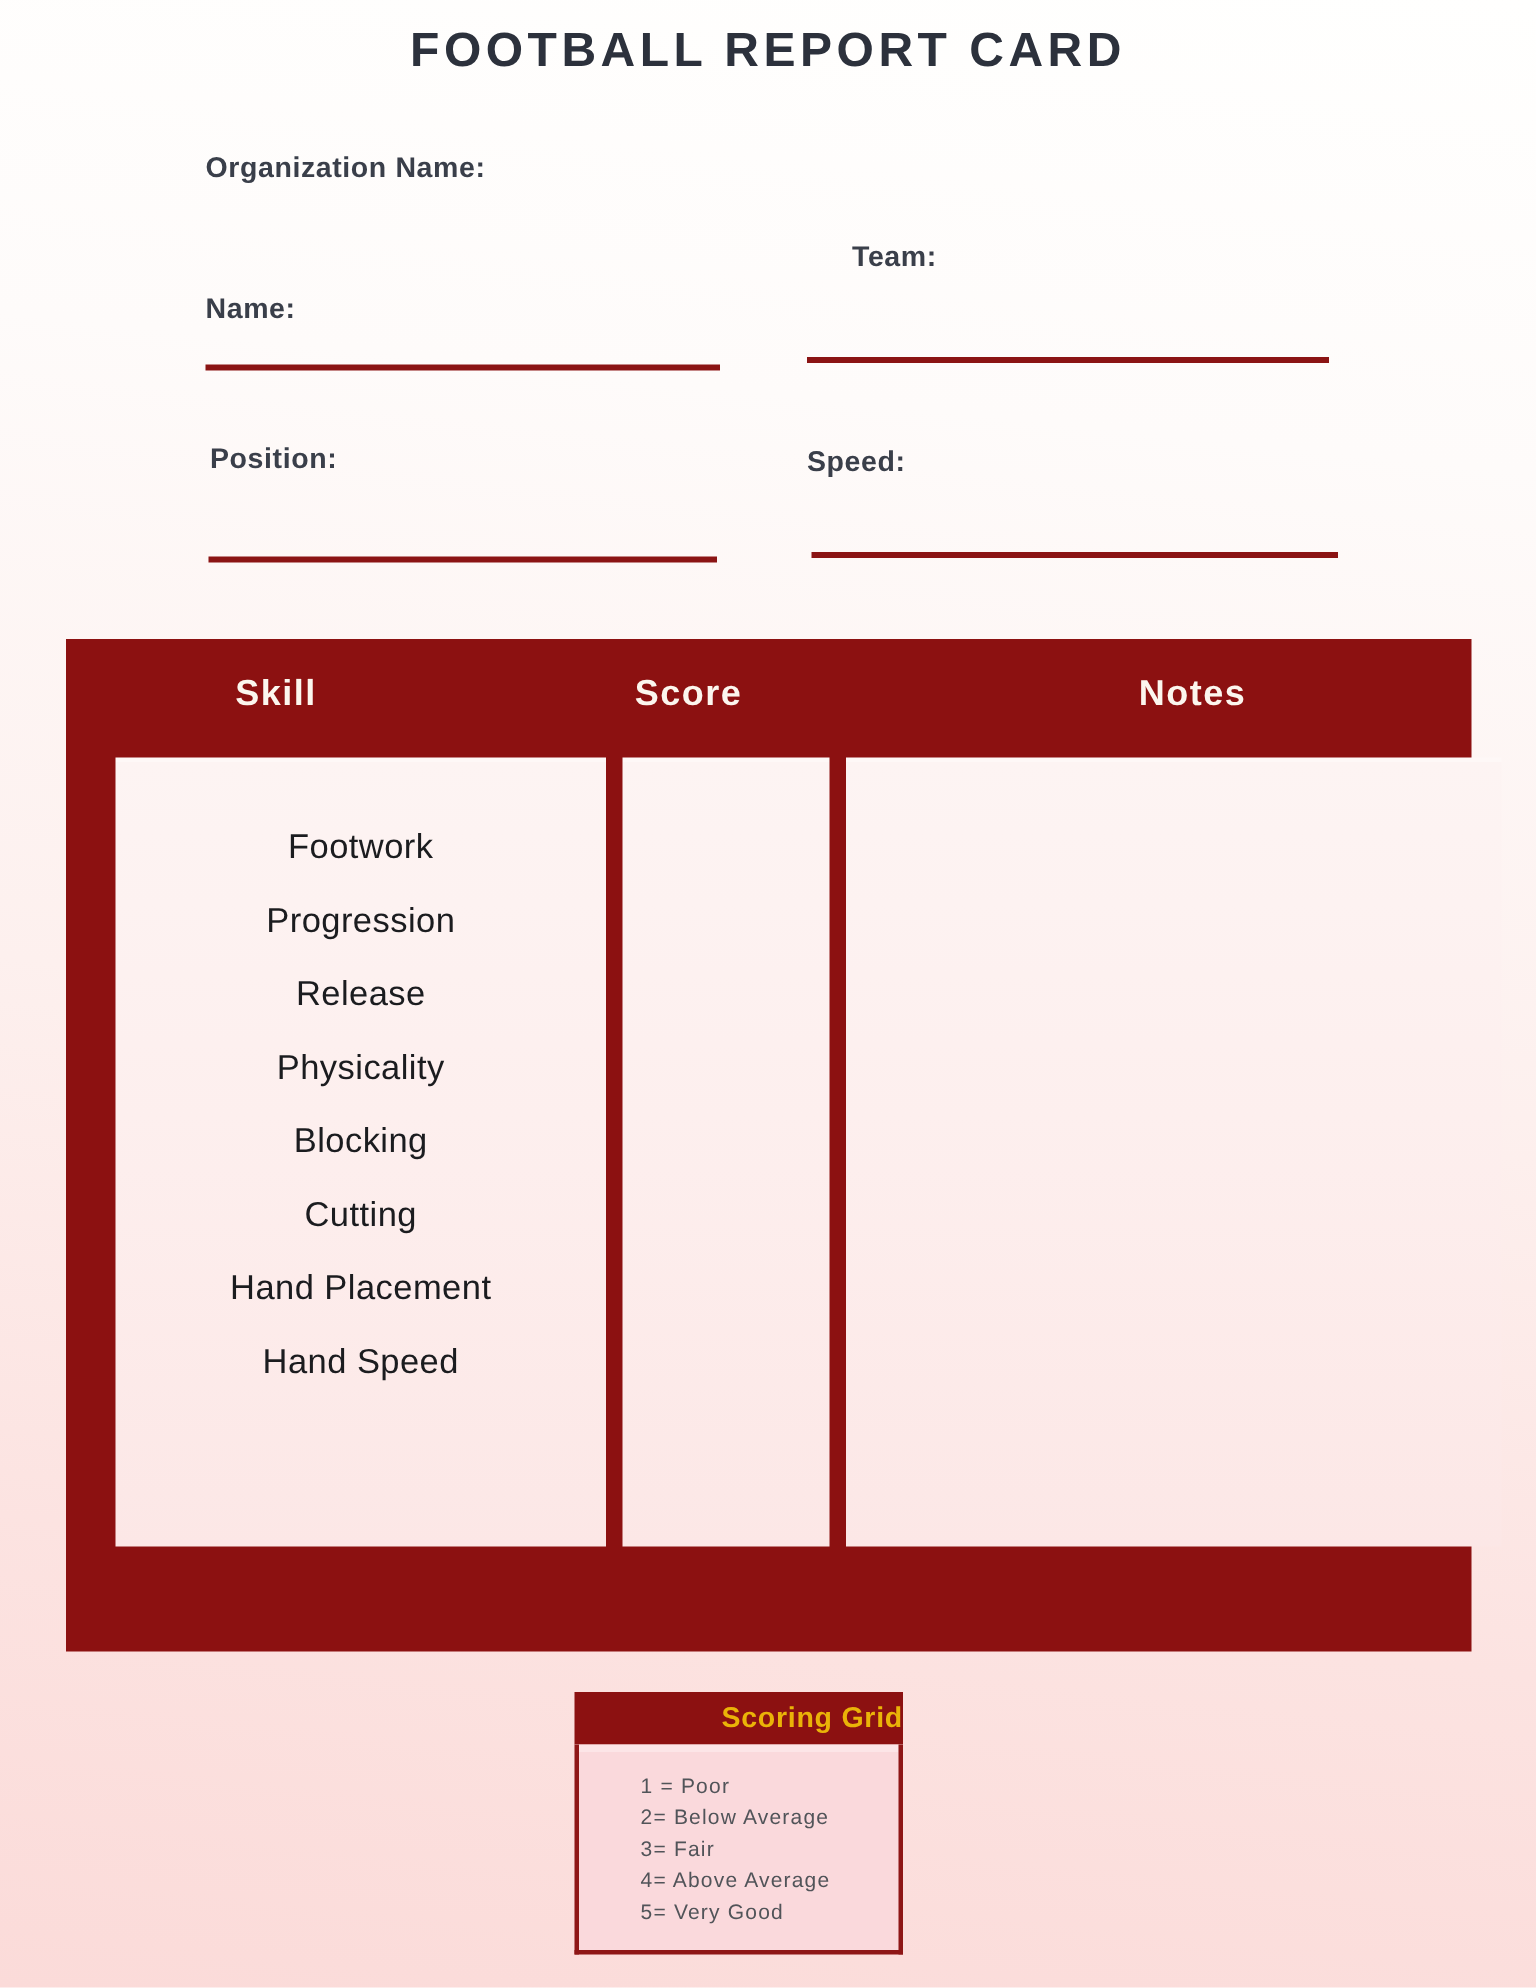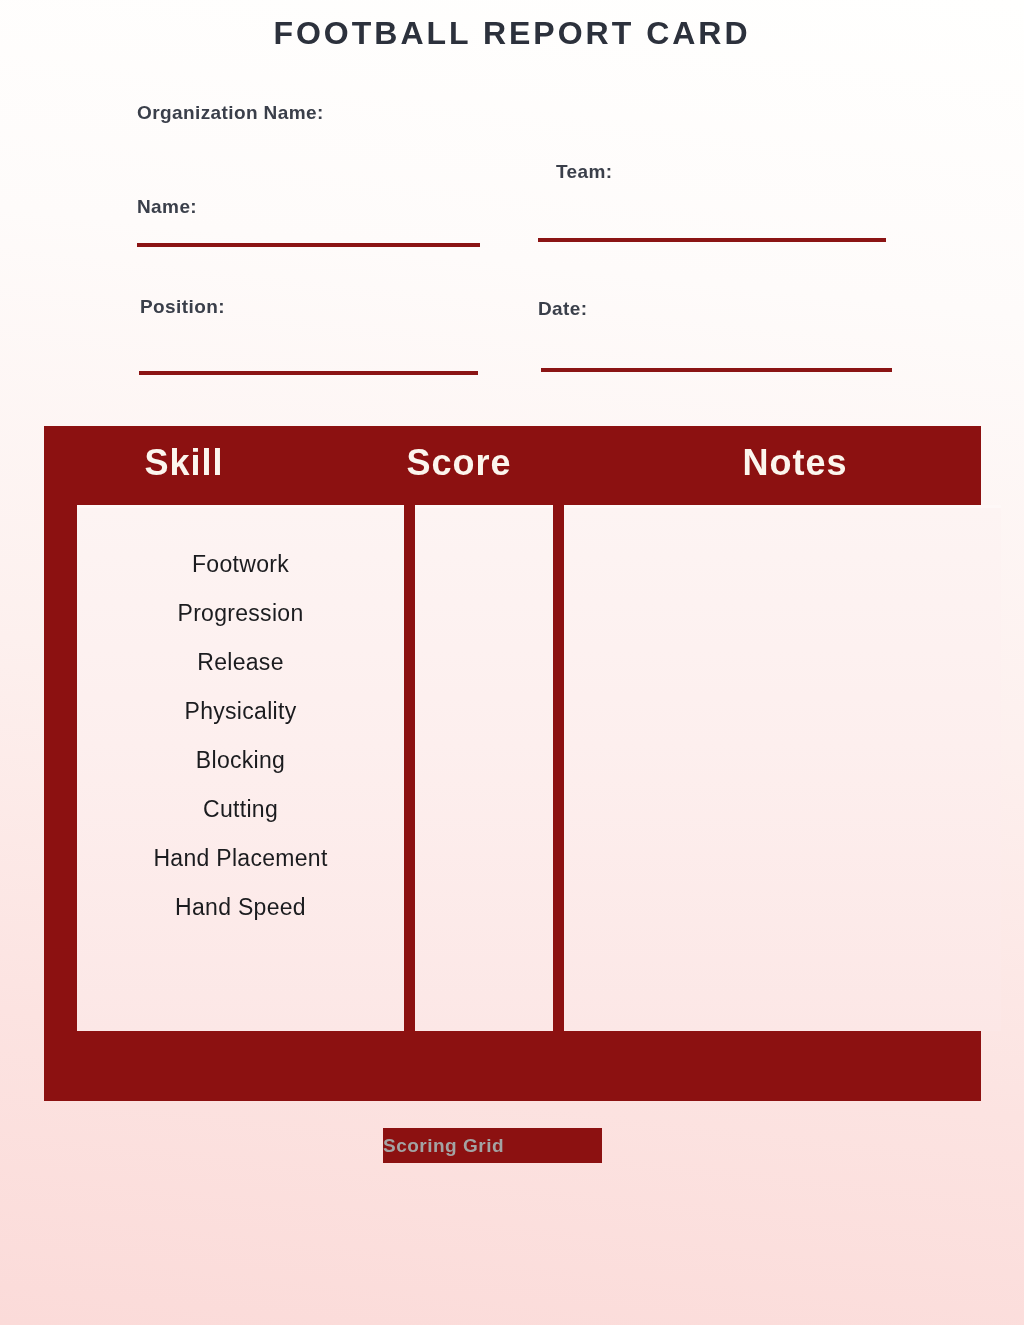--- a/index.html
+++ b/index.html
@@ -10,37 +10,37 @@
   }
   .page-title{
     position:absolute;top:15px;left:0;width:100%;text-align:center;
     font-size:32px;font-weight:800;letter-spacing:3px;color:#2c313c;
   }
   .label{
     position:absolute;font-size:19px;font-weight:700;color:#3a3f4a;letter-spacing:.4px;
   }
   .lbl-org{left:137px;top:102px;}
   .lbl-name{left:137px;top:172px;margin-top:24px;}
-  .lbl-team{left:556px;top:161px;}
+  .lbl-team{left:568px;top:161px;}
   .lbl-position{left:140px;top:296px;}
   .lbl-date{left:538px;top:298px;}
   .uline{position:absolute;height:4px;background:#8b1414;}
   .ul-name{left:137px;top:243px;width:343px;}
   .ul-team{left:538px;top:238px;width:348px;}
   .ul-position{left:139px;top:371px;width:339px;}
   .ul-date{left:541px;top:368px;width:351px;}
 
   .score-table{
     position:absolute;left:44px;top:426px;width:937px;height:675px;
     background:#8c1111;
   }
   .thead{position:absolute;left:0;top:0;width:100%;height:74px;}
   .th{
     position:absolute;top:0;height:74px;line-height:74px;transform:translateX(-50%);
-    color:#fcf6ee;font-size:36px;font-weight:700;letter-spacing:1px;white-space:nowrap;
+    color:#fcf6ee;font-size:24px;font-weight:700;letter-spacing:1px;white-space:nowrap;
   }
   .th-skill{left:140px;}
   .th-score{left:415px;}
   .th-notes{left:723px;margin-left:28px;}
   .cells{
     position:absolute;left:7px;top:79px;width:924px;height:526px;
     display:flex;gap:11px;padding-left:26px;
   }
   .cell{
     background:linear-gradient(to bottom,#fdf4f3 0%,#fdefee 45%,#fce7e6 100%);
@@ -49,22 +49,22 @@
   .cell-skill{width:327px;}
   .cell-score{width:138px;}
   .cell-notes{flex:1;}
   .skill-list{padding-top:32px;text-align:center;}
   .skill-item{
     height:49px;line-height:49px;font-size:23px;color:#1b1c1f;letter-spacing:.3px;
   }
 
   .scoring-grid{position:absolute;left:383px;top:1128px;width:219px;}
   .sg-header{
-    height:35px;line-height:35px;background:#8c1111;text-align:left;
-    color:#a3a3a3;font-size:19px;font-weight:700;letter-spacing:.5px;
+    height:35px;line-height:35px;background:#8c1111;text-align:right;
+    color:#eab308;font-size:19px;font-weight:700;letter-spacing:.5px;
   }
   .sg-body{
     box-sizing:border-box;height:140px;border:3px solid #8e1616;border-top:none;
     background:#fad9dc;padding:17px 6px 0 41px;
     box-shadow:inset 0 5px 0 rgba(255,245,245,.45);
   }
   .sg-item{
     font-size:14px;line-height:21px;color:#515459;letter-spacing:.8px;white-space:nowrap;
   }
 </style>
@@ -72,21 +72,21 @@
 <body>
 
 <div class="page">
 
   <div class="page-title">FOOTBALL REPORT CARD</div>
 
   <div class="label lbl-org">Organization Name:</div>
   <div class="label lbl-name">Name:</div>
   <div class="label lbl-team">Team:</div>
   <div class="label lbl-position">Position:</div>
-  <div class="label lbl-date">Date:</div>
+  <div class="label lbl-date">Speed:</div>
 
   <div class="uline ul-name"></div>
   <div class="uline ul-team"></div>
   <div class="uline ul-position"></div>
   <div class="uline ul-date"></div>
 
   <div class="score-table">
     <div class="thead">
       <div class="th th-skill">Skill</div>
       <div class="th th-score">Score</div>
@@ -105,15 +105,22 @@
             <div class="skill-item">Hand Speed</div>
           </div>
       </div>
       <div class="cell cell-score"></div>
       <div class="cell cell-notes"></div>
     </div>
   </div>
 
   <div class="scoring-grid">
     <div class="sg-header">Scoring Grid</div>
+    <div class="sg-body">
+        <div class="sg-item">1 = Poor</div>
+        <div class="sg-item">2= Below Average</div>
+        <div class="sg-item">3= Fair</div>
+        <div class="sg-item">4= Above Average</div>
+        <div class="sg-item">5= Very Good</div>
+      </div>
   </div>
 
 </div>
 
 </body></html>

